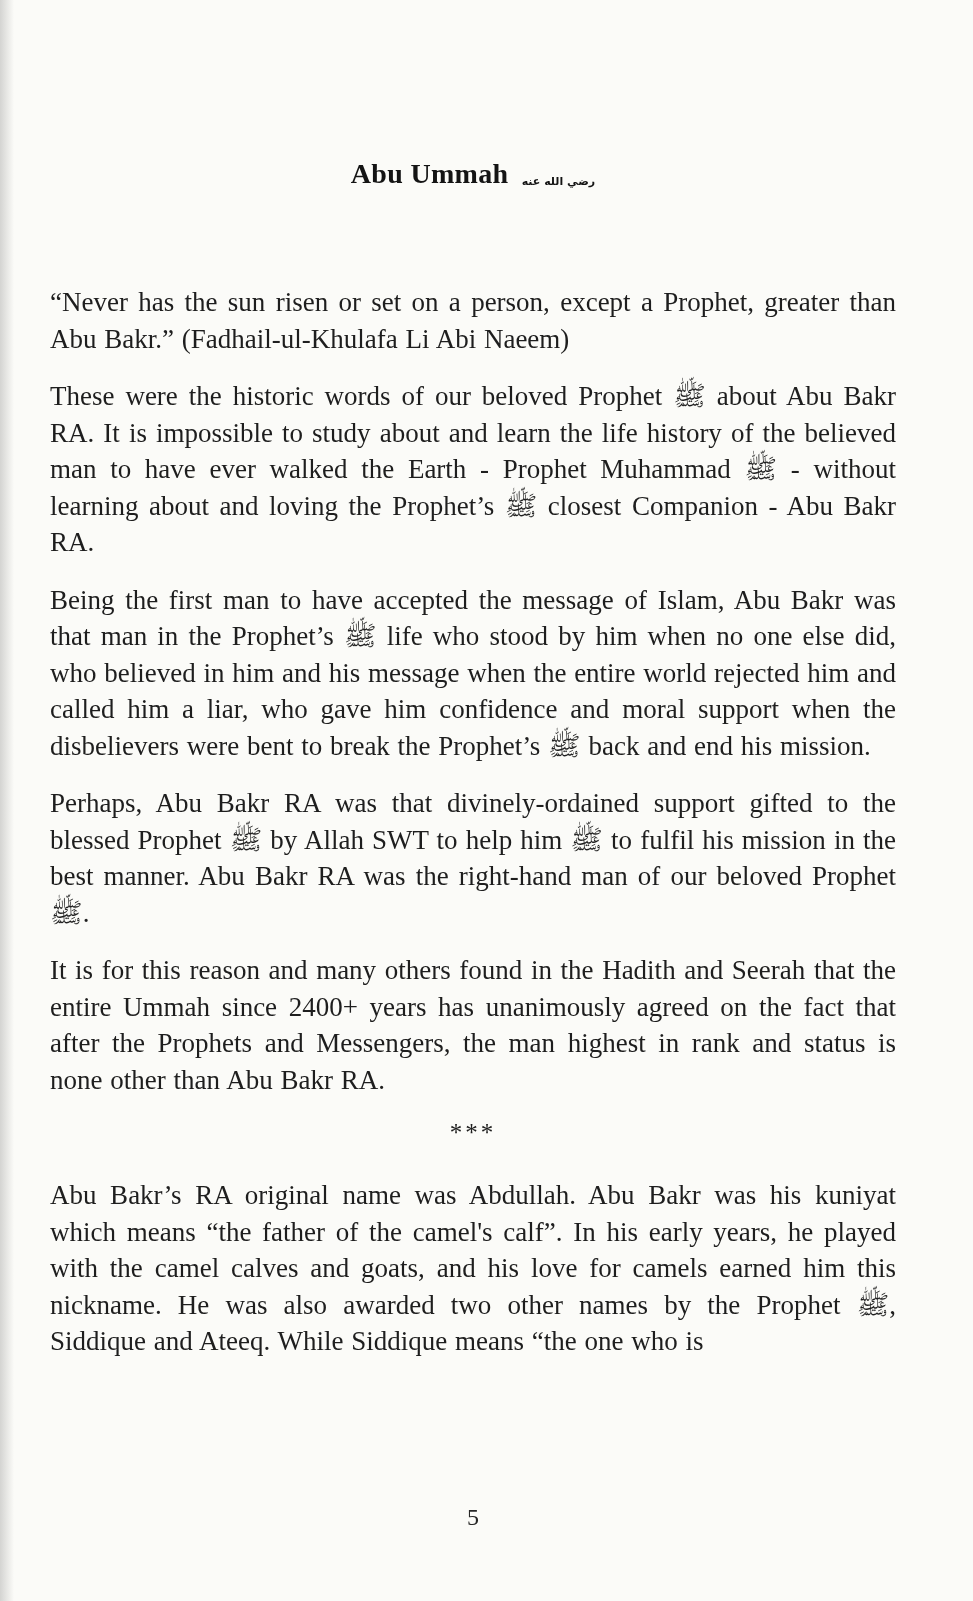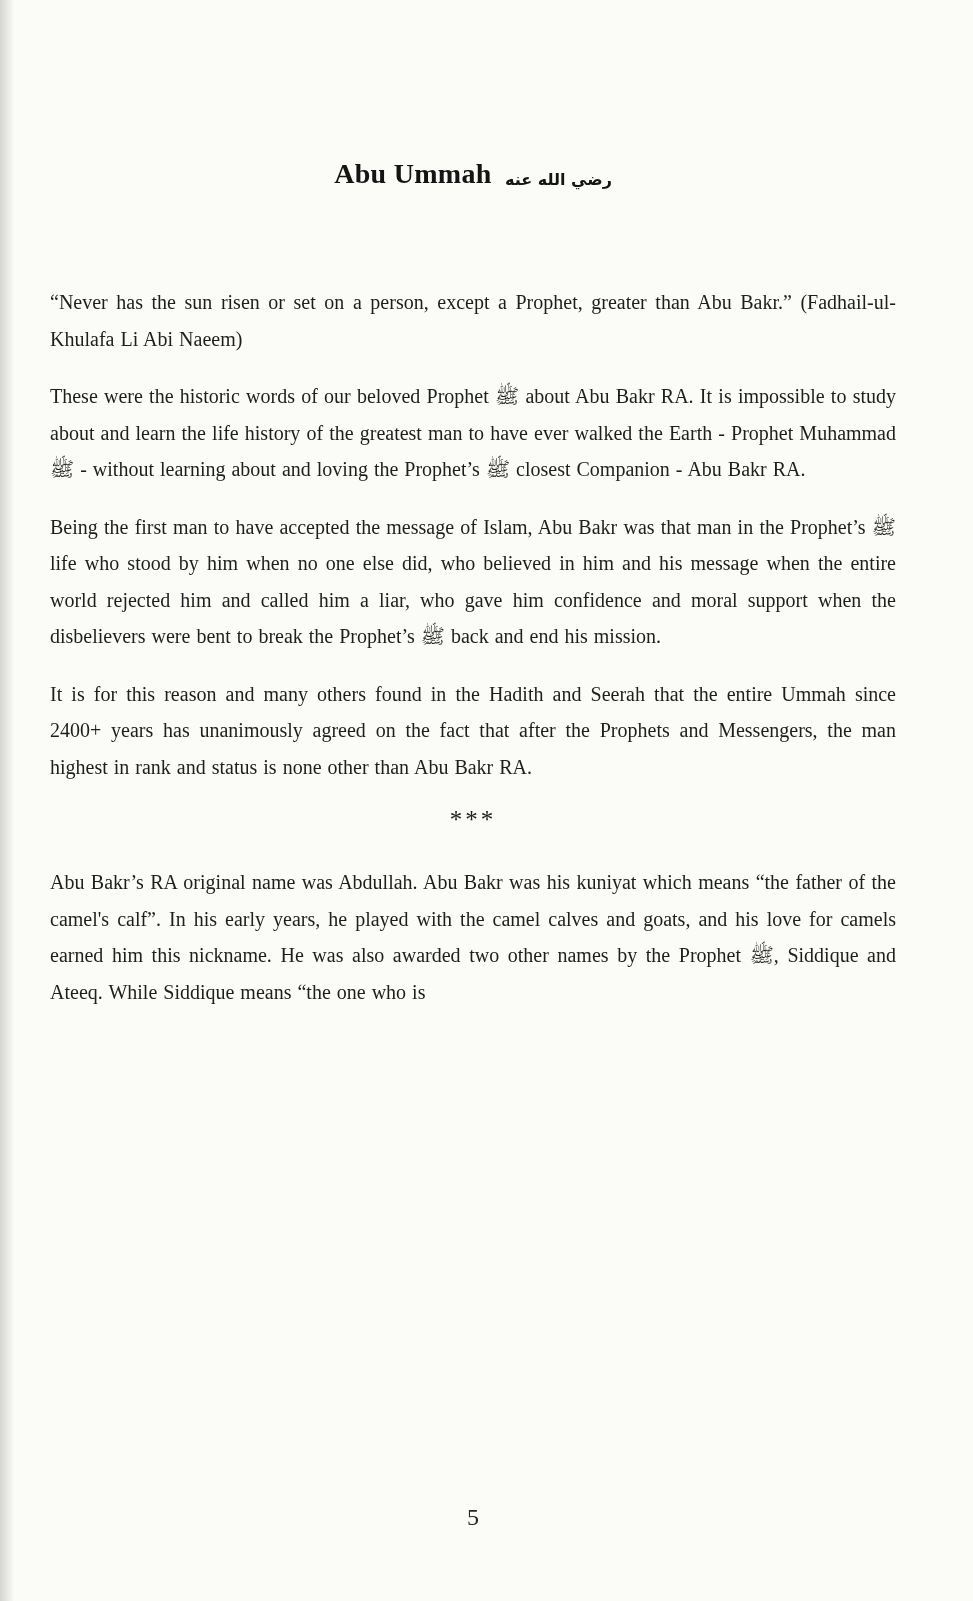--- a/index.html
+++ b/index.html
@@ -33,30 +33,30 @@
   .title {
     margin: 158px 0 0 0;
     text-align: center;
     font-size: 28px;
     font-weight: 700;
     color: #141414;
     letter-spacing: 0.3px;
   }
   .calligraphy {
     font-family: "DejaVu Sans", sans-serif;
-    font-size: 16px;
+    font-size: 11px;
     font-weight: 700;
     margin-left: 6px;
     vertical-align: -2px;
   }
   .body-text {
     margin-top: 94px;
   }
   .body-text p {
-    font-size: 20px;
+    font-size: 27px;
     line-height: 36.5px;
     text-align: justify;
     margin: 0 0 21px 0;
     word-spacing: 1px;
   }
   .separator {
     text-align: center;
     font-size: 25px;
     letter-spacing: 3px;
     margin: 16px 0 30px 0;
@@ -81,24 +81,25 @@
 
   <h1 class="title">
     <span>Abu Ummah</span>
     <span class="calligraphy">رضي الله عنه</span>
   </h1>
 
   <div class="body-text">
 
     <p>“Never has the sun risen or set on a person, except a Prophet, greater than Abu Bakr.” (Fadhail-ul-Khulafa Li Abi Naeem)</p>
 
-    <p>These were the historic words of our beloved Prophet ﷺ about Abu Bakr RA. It is impossible to study about and learn the life history of the greatest man to have ever walked the Earth - Prophet Muhammad ﷺ - without learning about and loving the Prophet’s ﷺ closest Companion - Abu Bakr RA.</p>
+    <p>These were the historic words of our beloved Prophet ﷺ about Abu Bakr RA. It is impossible to study about and learn the life history of the believed man to have ever walked the Earth - Prophet Muhammad ﷺ - without learning about and loving the Prophet’s ﷺ closest Companion - Abu Bakr RA.</p>
 
     <p>Being the first man to have accepted the message of Islam, Abu Bakr was that man in the Prophet’s ﷺ life who stood by him when no one else did, who believed in him and his message when the entire world rejected him and called him a liar, who gave him confidence and moral support when the disbelievers were bent to break the Prophet’s ﷺ back and end his mission.</p>
 
+    <p>Perhaps, Abu Bakr RA was that divinely-ordained support gifted to the blessed Prophet ﷺ by Allah SWT to help him ﷺ to fulfil his mission in the best manner. Abu Bakr RA was the right-hand man of our beloved Prophet ﷺ.</p>
 
     <p>It is for this reason and many others found in the Hadith and Seerah that the entire Ummah since 2400+ years has unanimously agreed on the fact that after the Prophets and Messengers, the man highest in rank and status is none other than Abu Bakr RA.</p>
 
     <div class="separator">***</div>
 
     <p>Abu Bakr’s RA original name was Abdullah. Abu Bakr was his kuniyat which means “the father of the camel's calf”. In his early years, he played with the camel calves and goats, and his love for camels earned him this nickname. He was also awarded two other names by the Prophet ﷺ, Siddique and Ateeq. While Siddique means “the one who is</p>
 
   </div>
 
 </div>

